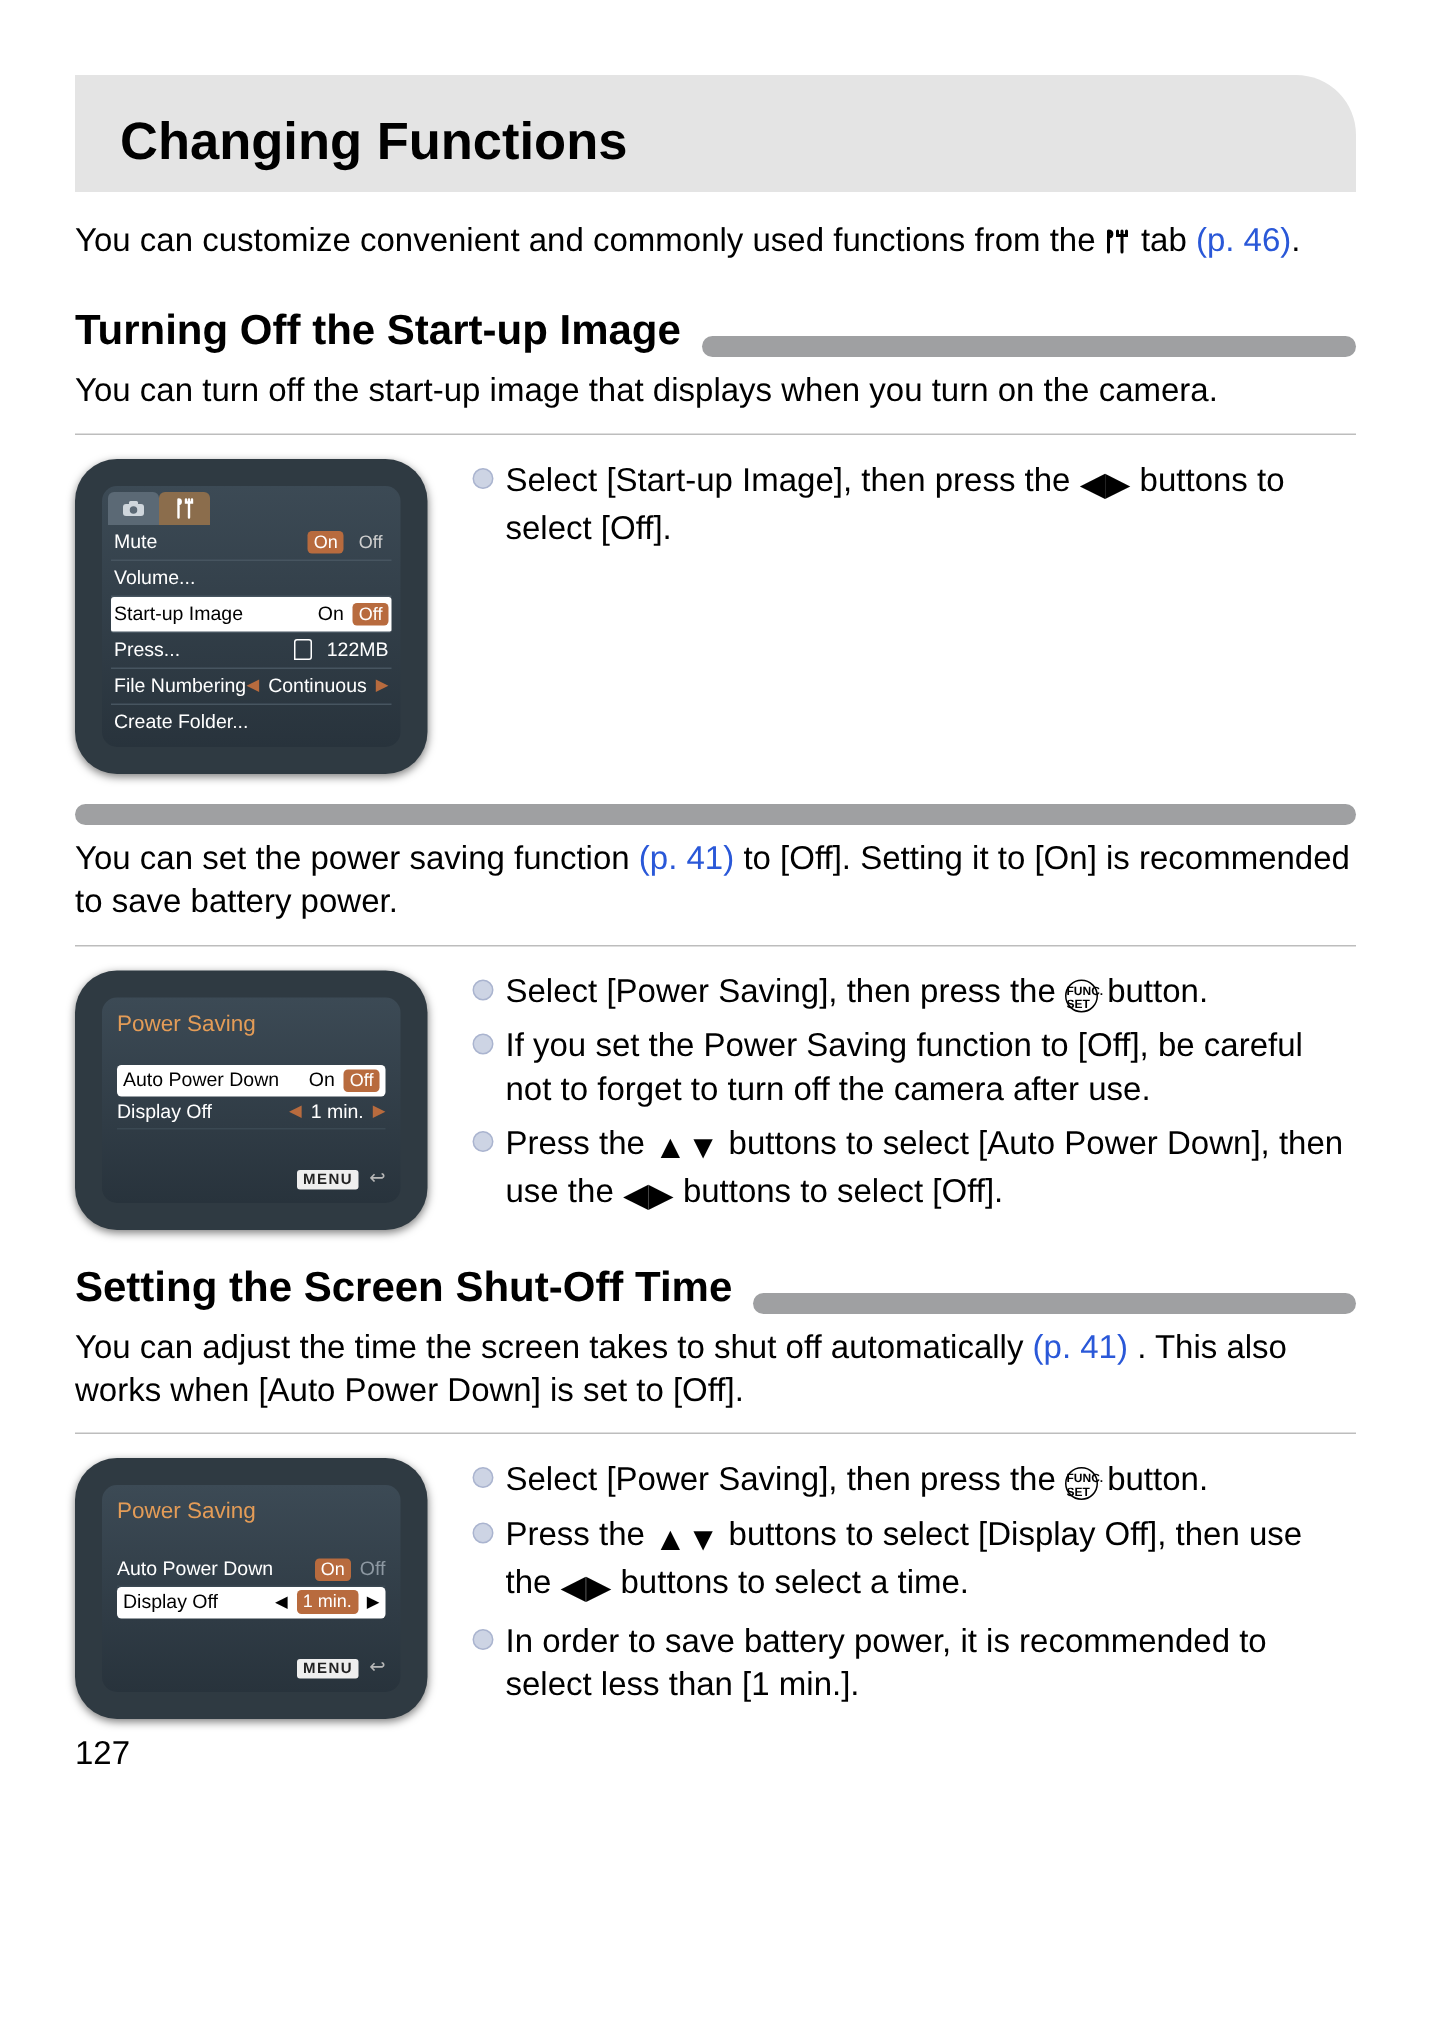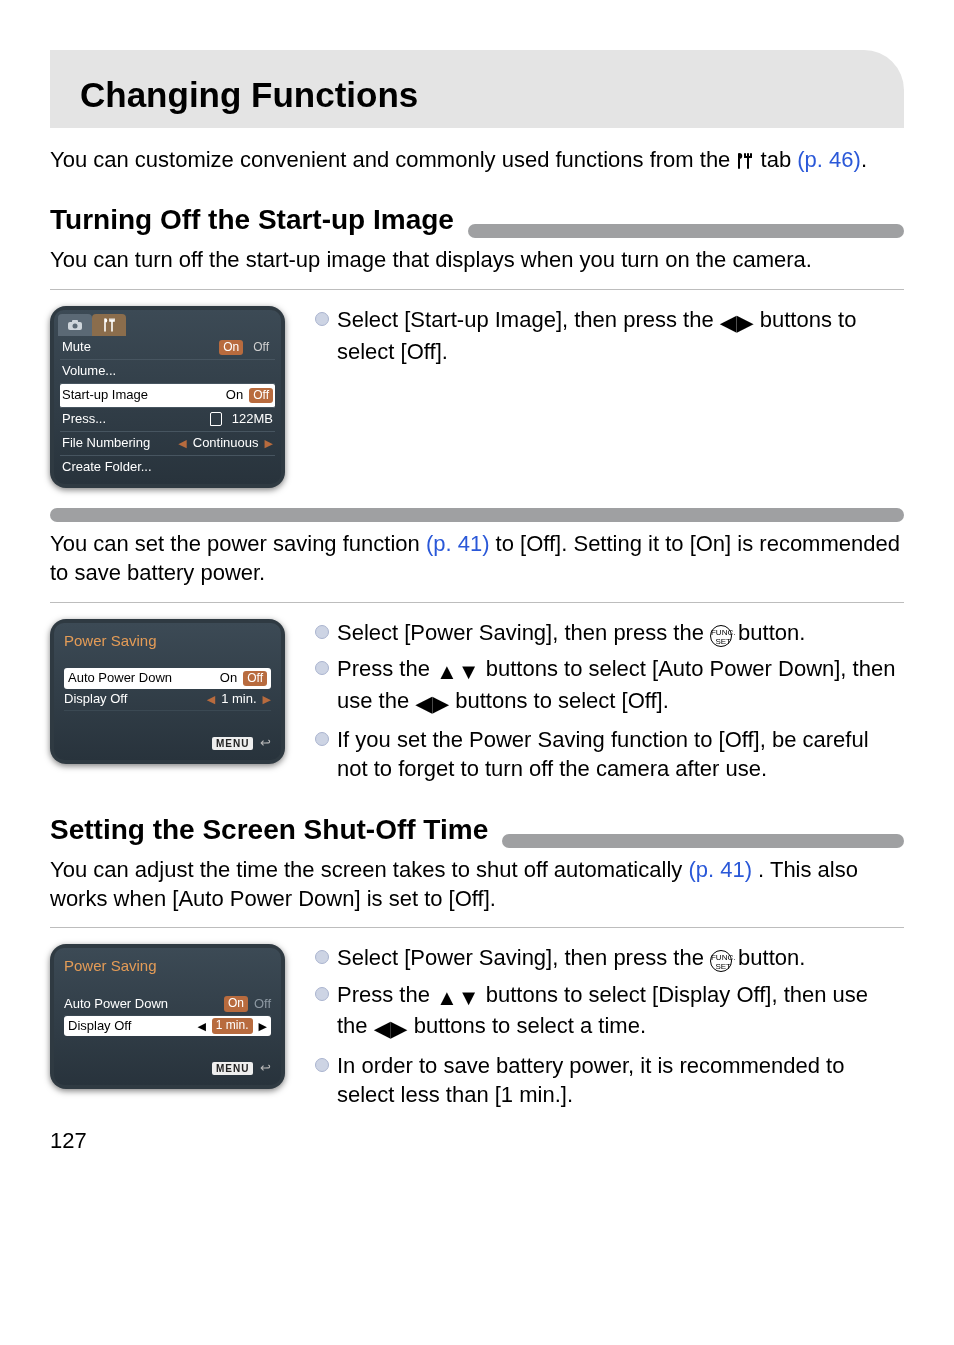--- a/index.html
+++ b/index.html
@@ -57,32 +57,32 @@
   .btxt { flex:1; }
 
   .icon-inline { display:inline-block; vertical-align:-3px; }
   .funcset {
     display:inline-block;
     width:22px; height:22px;
     border:1.5px solid #000;
     border-radius:50%;
     font-size:8px;
     line-height:9px;
-    text-align:right;
+    text-align:left;
     padding-top:2px;
-    font-weight:normal;
+    font-weight:bold;
     vertical-align:-4px;
   }
 
   
   .shot {
     width:235px;
     background: #2f3a42;
-    border-radius:16px;
-    padding:4px;
+    border-radius:28px;
+    padding:18px;
     box-shadow:0 2px 6px rgba(0,0,0,.5);
     color:#fff;
     font-family: Verdana, Arial, sans-serif;
     font-size:13px;
   }
   .shot-inner {
     background:linear-gradient(#3c4a55,#28333c);
     border-radius:10px;
     overflow:hidden;
   }
@@ -256,31 +256,31 @@
       <div class="bl">
         <div class="bdot"></div>
         <div class="btxt">
           <span>Select [Power Saving], then press the </span>
           <span class="funcset"><span>FUNC.</span><br><span>SET</span></span>
           <span> button.</span>
         </div>
       </div>
       <div class="bl">
         <div class="bdot"></div>
+        <div class="btxt">If you set the Power Saving function to [Off], be careful not to forget to turn off the camera after use.</div>
+      </div>
+      <div class="bl">
+        <div class="bdot"></div>
         <div class="btxt">
           <span>Press the </span>
           <span class="icon-inline">▲▼</span>
           <span> buttons to select [Auto Power Down], then use the </span>
           <span class="icon-inline">◀▶</span>
           <span> buttons to select [Off].</span>
         </div>
-      </div>
-      <div class="bl">
-        <div class="bdot"></div>
-        <div class="btxt">If you set the Power Saving function to [Off], be careful not to forget to turn off the camera after use.</div>
       </div>
     </div>
   </div>
 </div>
 
 <div class="section">
   <div class="sec-title-row">
     <div class="sec-title">Setting the Screen Shut-Off Time</div>
     <div class="sec-bar"></div>
   </div>

